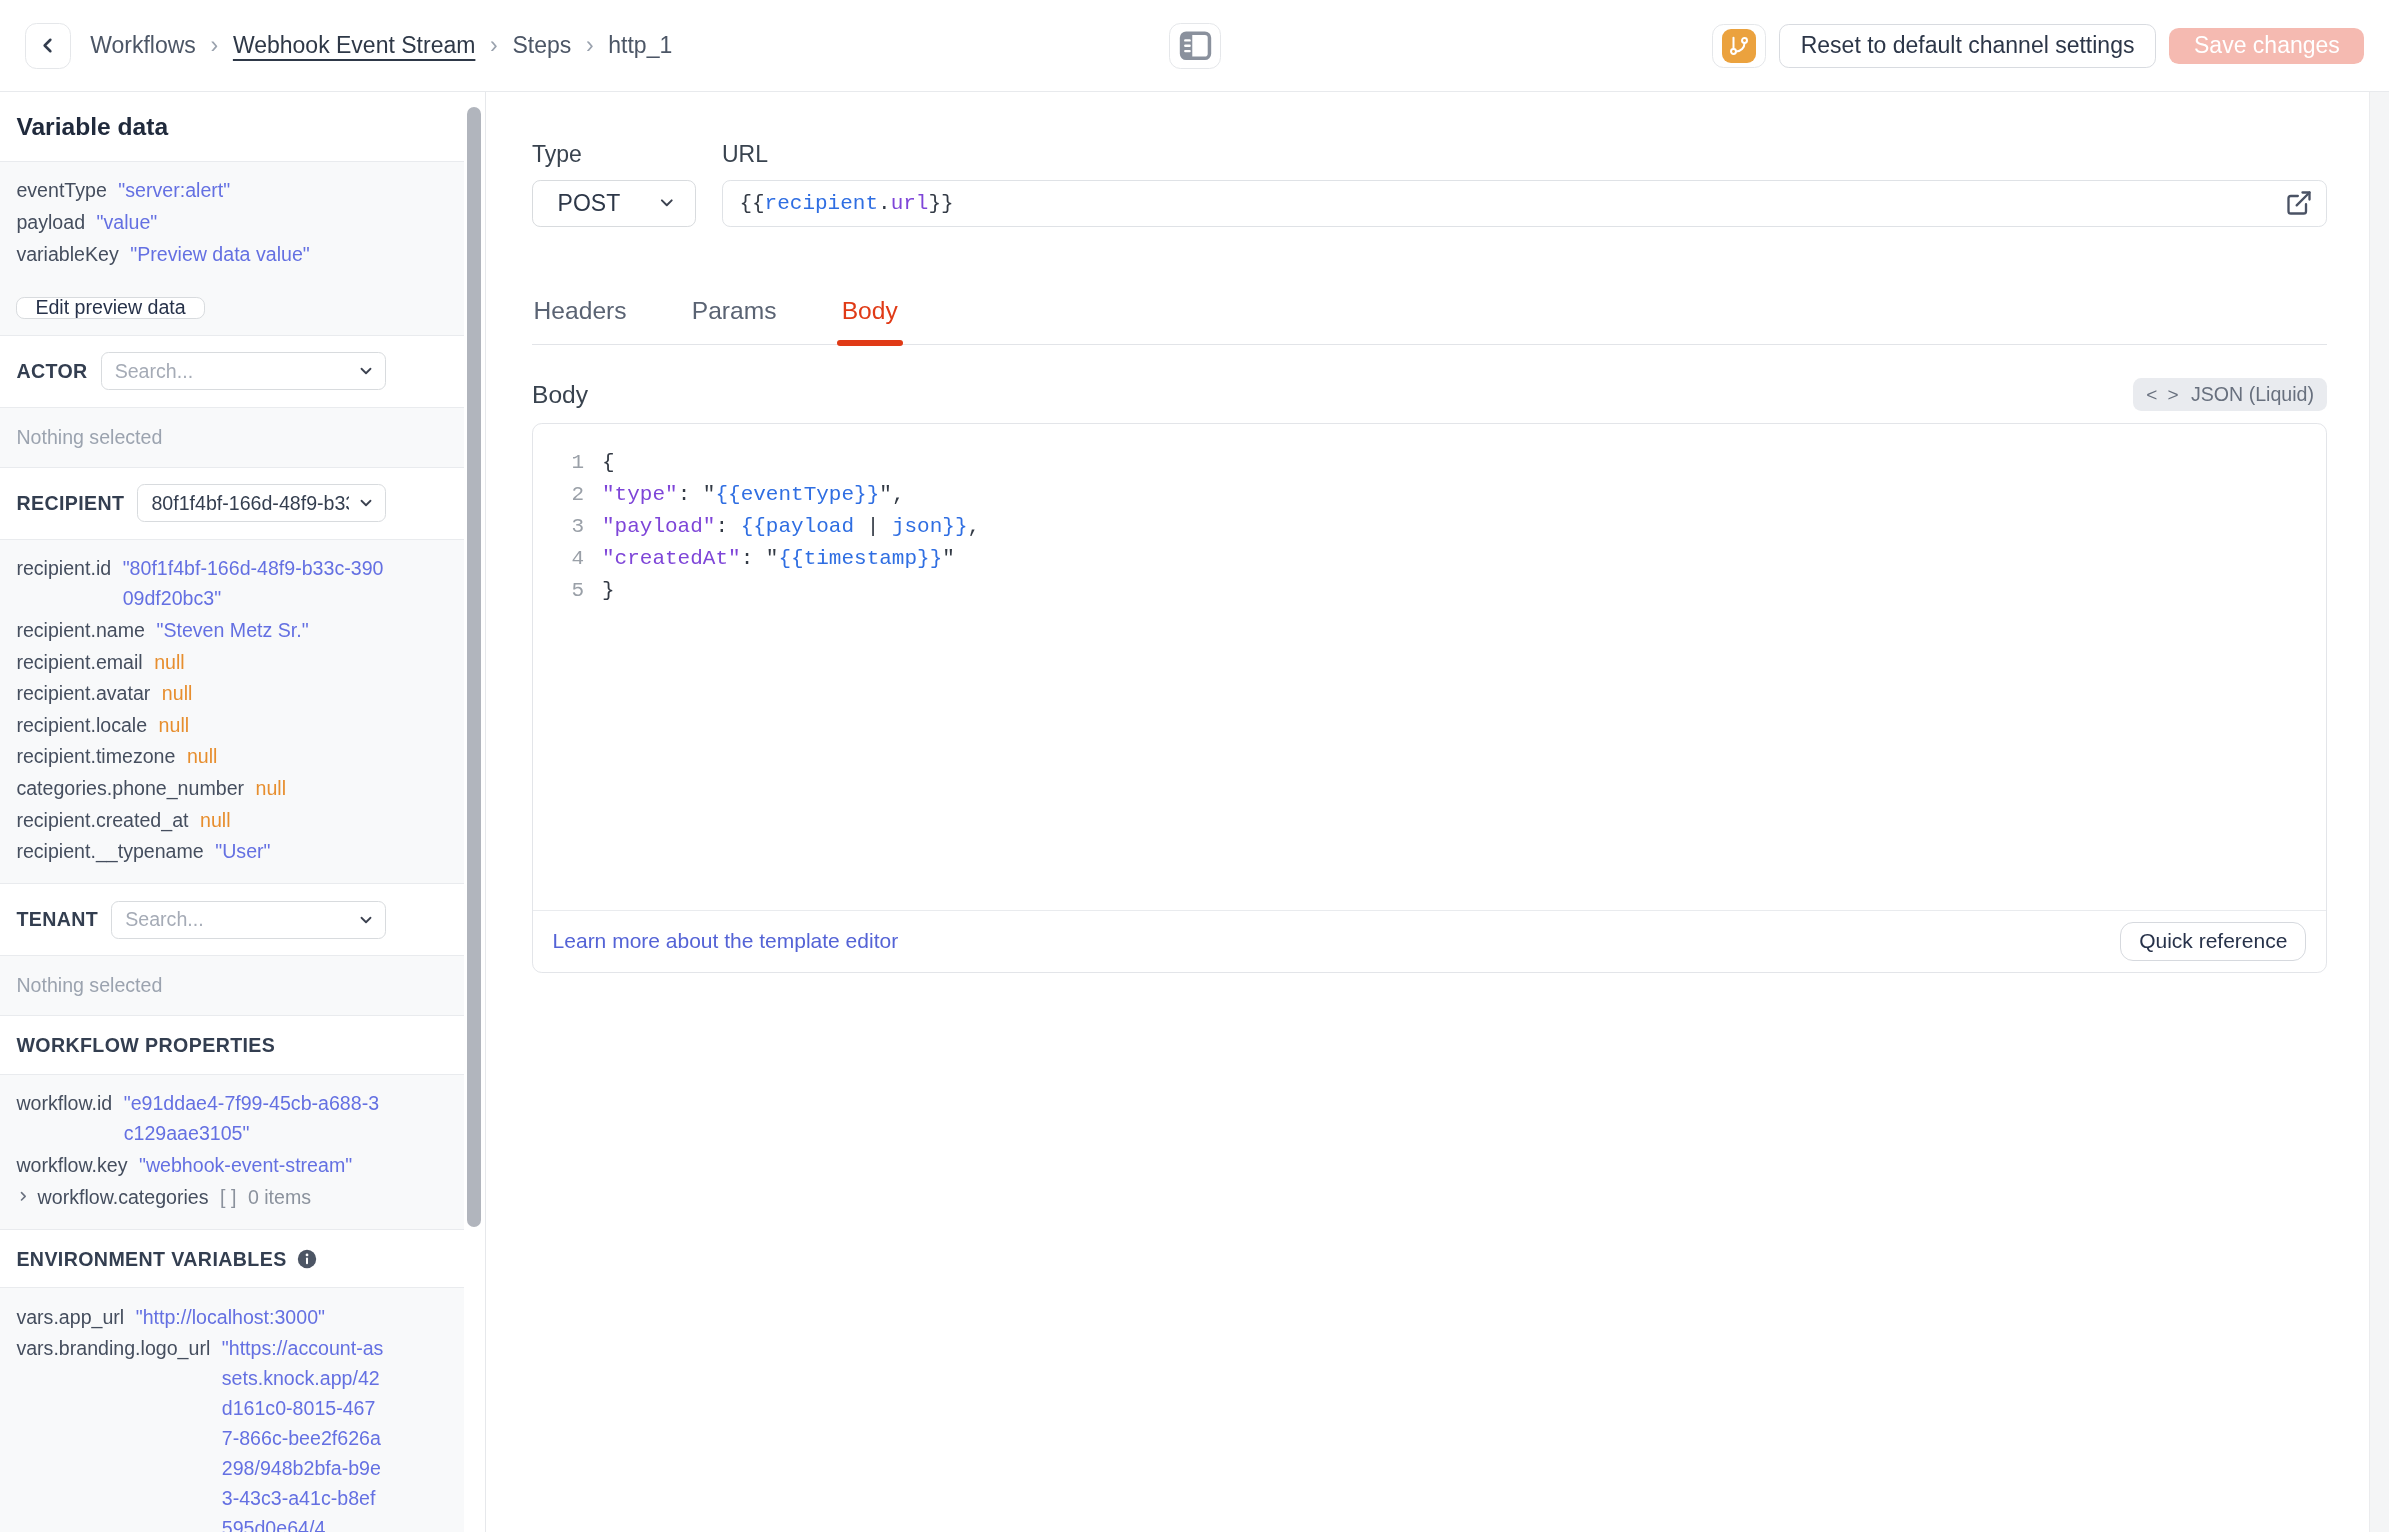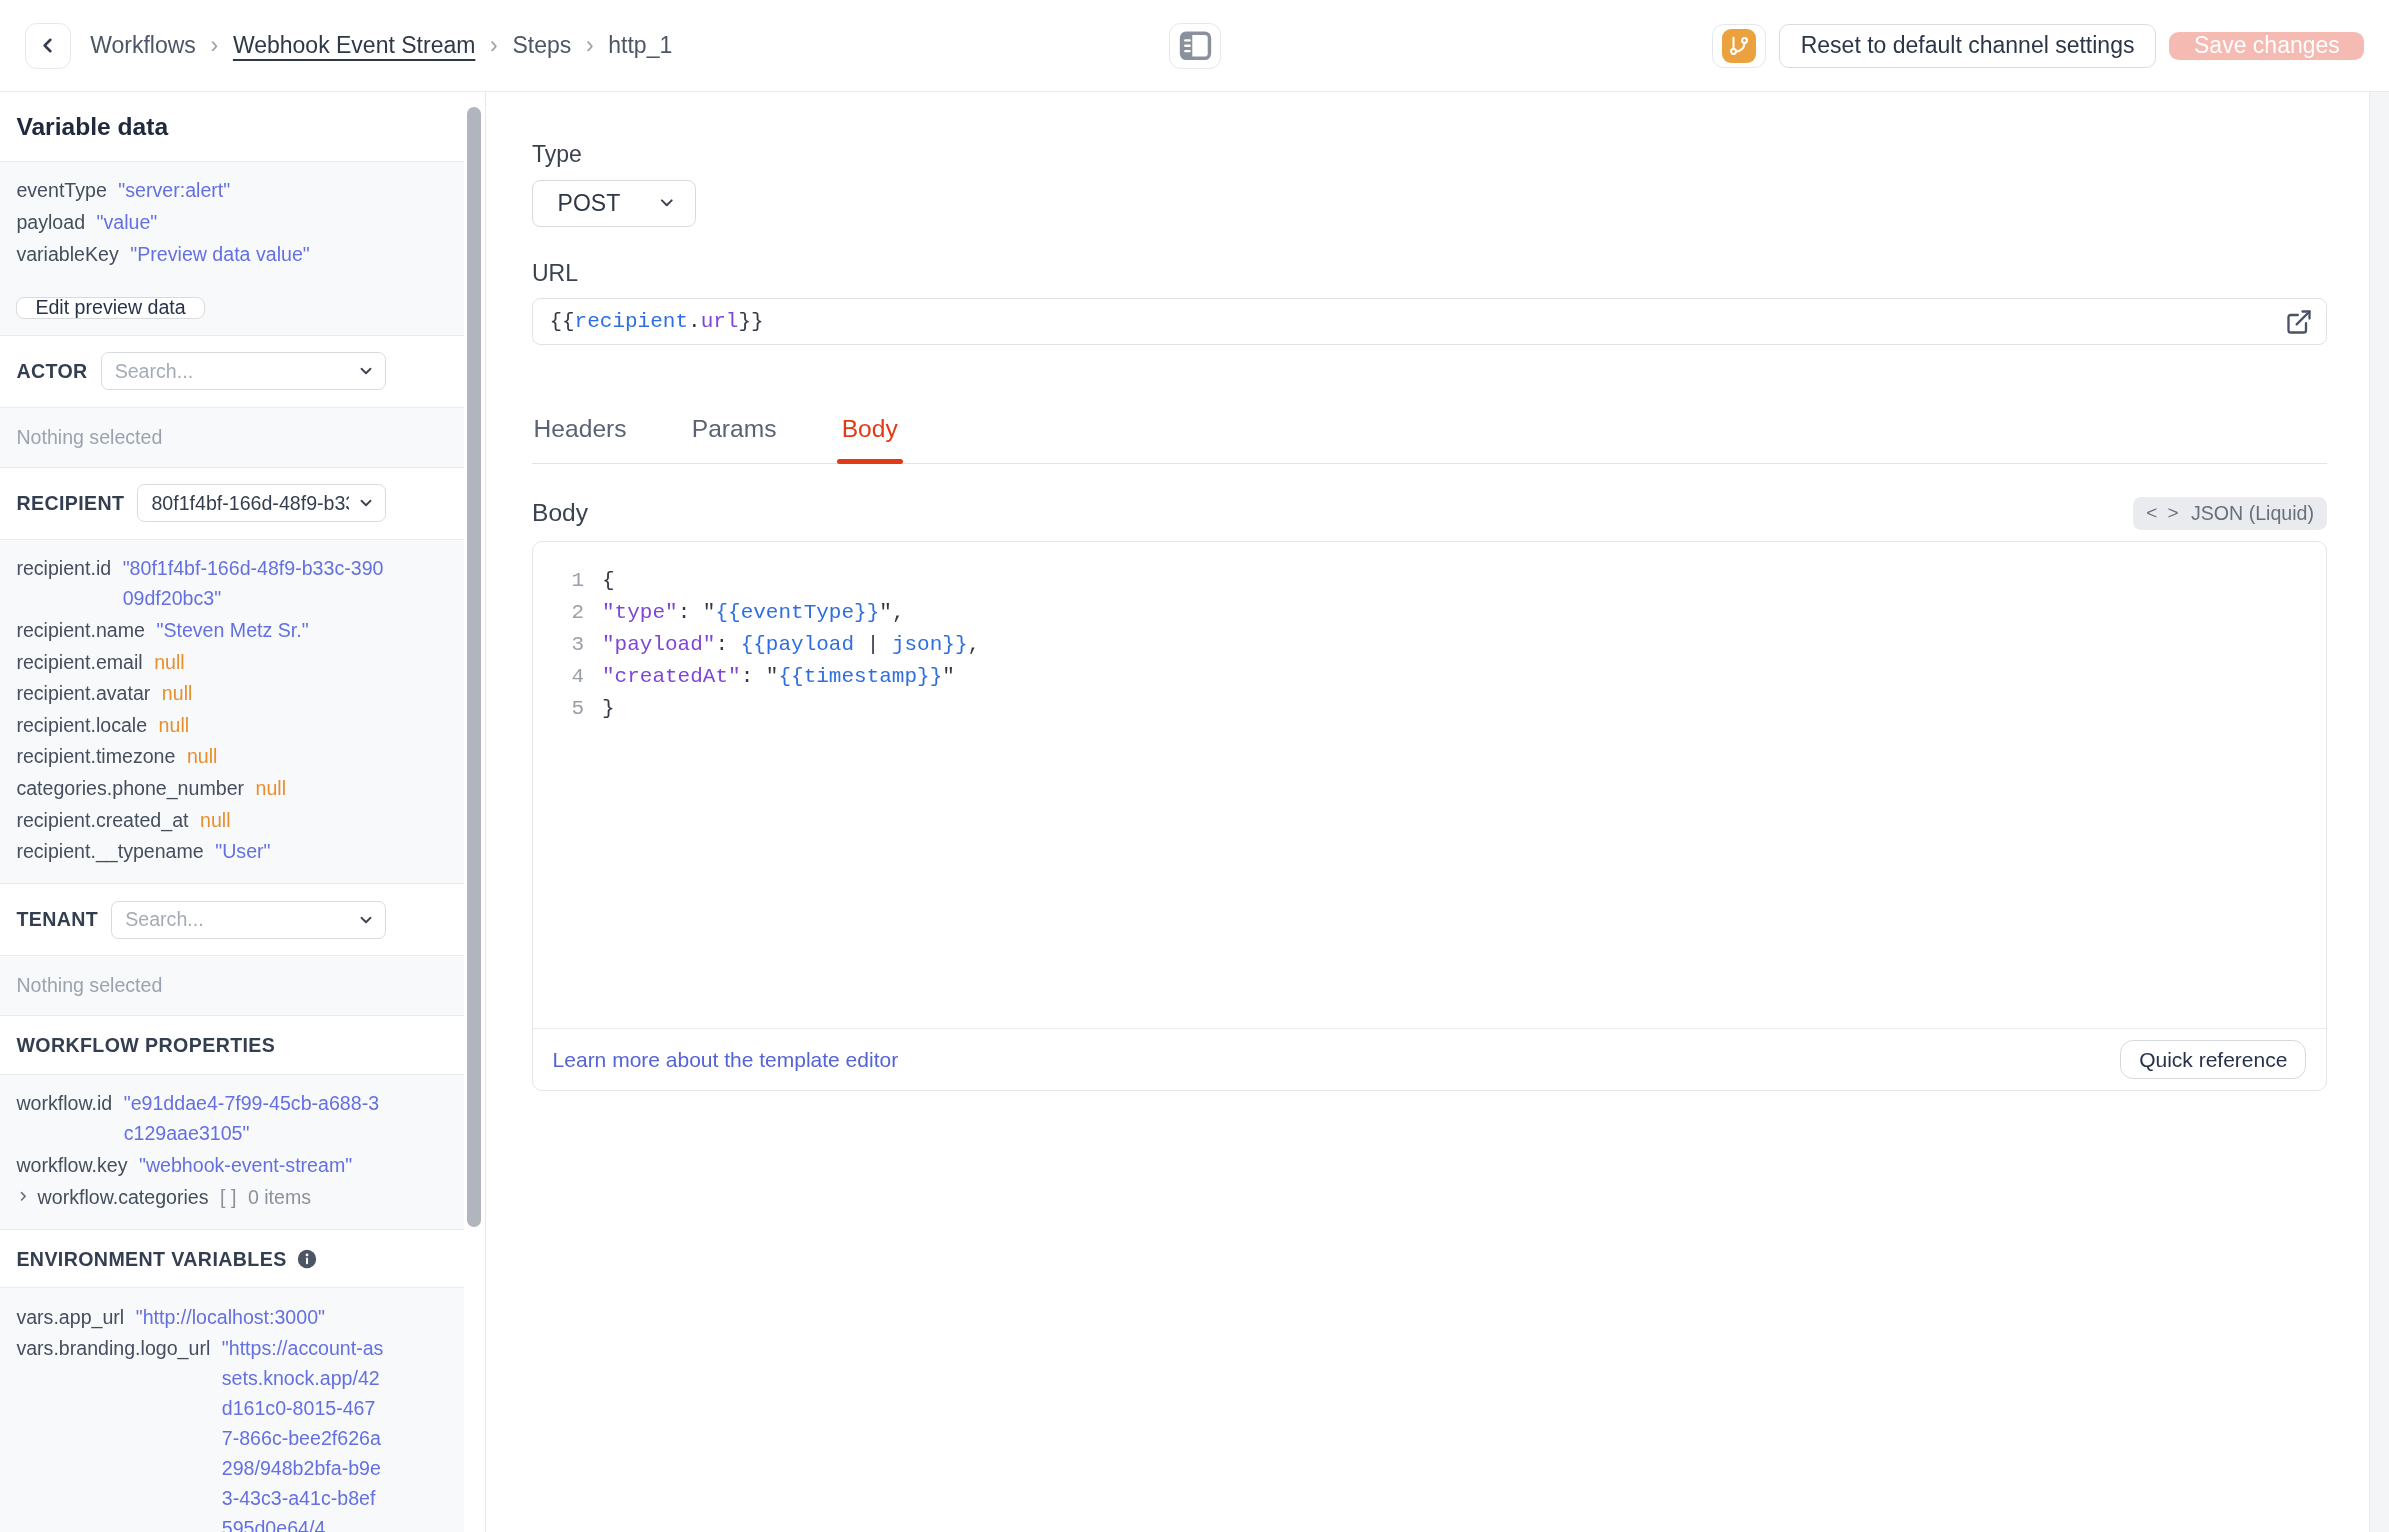--- a/index.html
+++ b/index.html
@@ -22,21 +22,21 @@
   .crumb-link{color:#2e3847;text-decoration:underline;text-underline-offset:5.7px;text-decoration-thickness:1.6px;cursor:pointer;}
   .crumb-sep{color:#9aa2ae;}
   .toggle-btn{position:absolute;left:1169px;top:23px;width:52px;height:46px;border:1.6px solid #e5e7ea;
     border-radius:11.5px;background:#fff;display:flex;align-items:center;justify-content:center;cursor:pointer;}
   .topbar-right{margin-left:auto;display:flex;align-items:center;gap:13px;}
   .vc-btn{width:54px;height:44px;border:1.6px solid #e5e7ea;border-radius:11.5px;background:#fff;
     display:flex;align-items:center;justify-content:center;cursor:pointer;}
   .vc-square{width:34px;height:34px;border-radius:9px;background:#eba23e;display:flex;align-items:center;justify-content:center;}
   .reset-btn{height:44px;padding:0 21px;border:1.6px solid #d8dbe0;border-radius:9.8px;background:#fff;
     font-size:23px;color:#2c3648;font-weight:500;display:flex;align-items:center;cursor:pointer;white-space:nowrap;}
-  .save-btn{height:28px;padding:0 24.6px;border:none;border-radius:9.8px;background:#f5bab1;color:#ffffff;
+  .save-btn{height:36px;padding:0 24.6px;border:none;border-radius:9.8px;background:#f5bab1;color:#ffffff;
     font-size:23px;font-weight:500;display:flex;align-items:center;white-space:nowrap;}
 
   
   .sidebar{position:absolute;top:92px;left:0;width:486px;bottom:0;background:#fff;
     border-right:1.6px solid #e6e8eb;overflow:hidden;}
   .side-scrollbar{position:absolute;top:14.7px;left:467px;width:14px;height:1120px;border-radius:7.4px;background:#b1b5bd;}
   .sec{width:464px;border-bottom:1.6px solid #e9ebee;background:#fff;}
   .sec.gray{background:#f8f9fa;}
   .side-title{padding:21px 16.4px 19.6px;font-size:24.6px;font-weight:600;color:#202a3c;}
   .sel-row{display:flex;align-items:center;padding:16.4px 78px 16.4px 16.4px;}
@@ -59,21 +59,21 @@
     display:flex;align-items:center;gap:9.8px;}
   .cat-row{display:flex;align-items:center;font-size:19.6px;line-height:30px;padding:0.8px 0;cursor:pointer;}
   .cat-row .chev-r{margin-right:6.5px;flex:none;}
   .cat-key{color:#454e5e;}
   .cat-dim{color:#8b929d;margin-left:11.5px;}
   .sec.fill{border-bottom:none;min-height:180px;}
 
   
   .main{position:absolute;left:486px;top:92px;right:0;bottom:0;background:#fff;padding:49px 62px 0 46px;}
   .main-scrolltrack{position:absolute;right:0;top:0;bottom:0;width:19.6px;background:#f4f5f6;border-left:1.6px solid #ebecee;}
-  .req-row{display:flex;gap:33px;flex-direction:column;}
+  .req-row{display:flex;gap:26px;}
   .type-col{width:164px;flex:none;}
   .url-col{flex:1;min-width:0;}
   .fld-label{font-size:23px;font-weight:500;color:#39434f;margin-bottom:11.5px;}
   .post-select{height:47px;border:1.6px solid #d8dbde;border-radius:8.2px;background:#fff;display:flex;align-items:center;
     justify-content:space-between;padding:0 18px 0 24.6px;font-size:23px;color:#2d3748;cursor:pointer;}
   .url-input{height:47px;border:1.6px solid #dfe2e6;border-radius:8.2px;background:#fff;display:flex;align-items:center;
     padding:0 57px 0 16.4px;font-family:"Liberation Mono","DejaVu Sans Mono",monospace;font-size:21px;position:relative;}
   .url-ext{position:absolute;right:13px;top:50%;transform:translateY(-50%);cursor:pointer;}
   .tok-p{color:#333a45;} .tok-k{color:#7e45d8;} .tok-b{color:#2f6ee2;}
 

